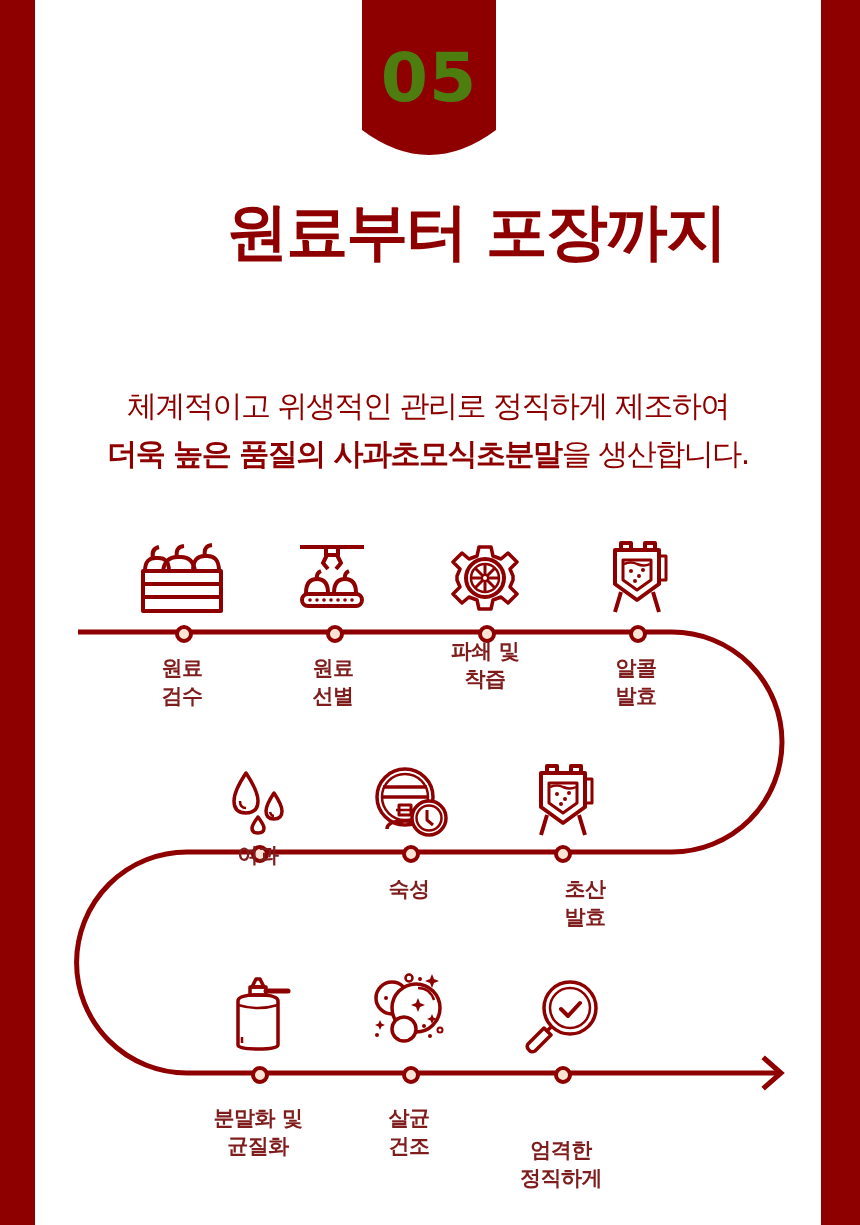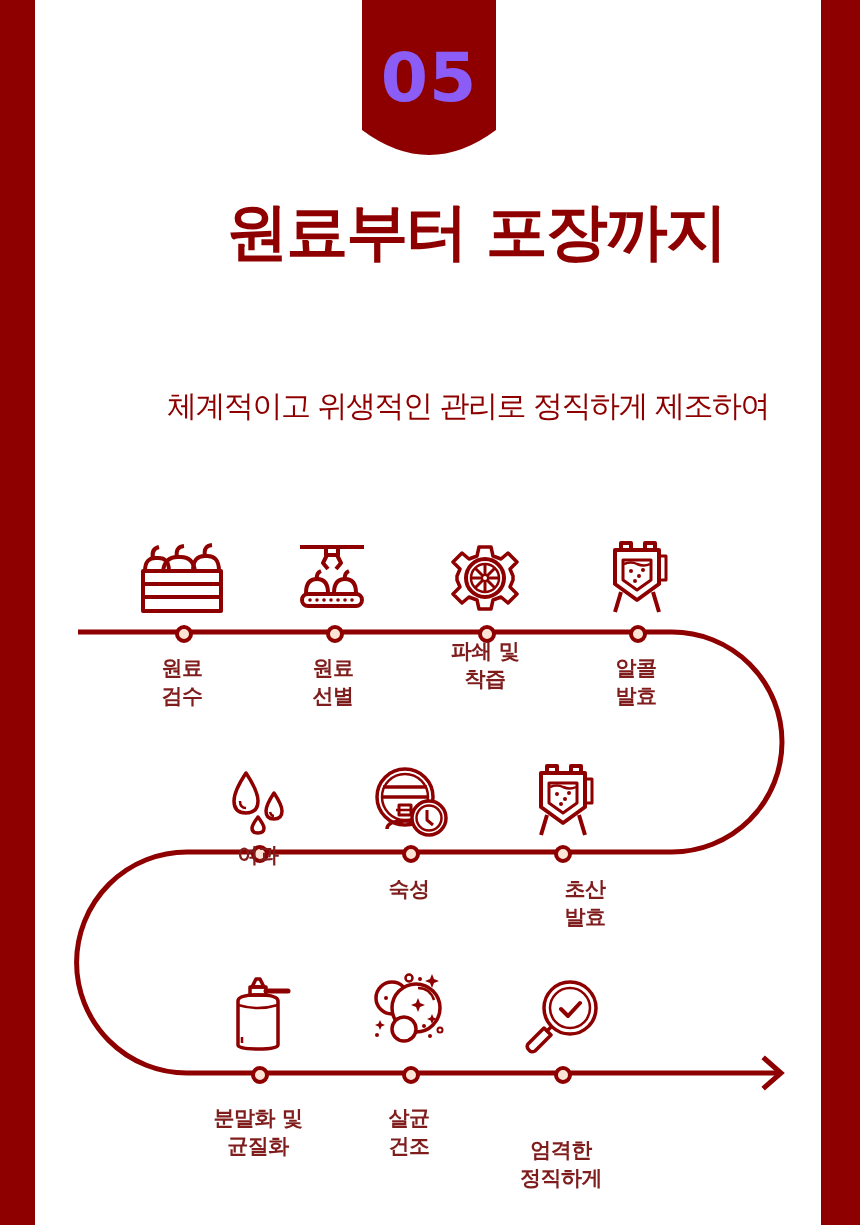--- a/index.html
+++ b/index.html
@@ -8,32 +8,32 @@
       background: #ffffff;
       font-family: "DejaVu Sans", "Liberation Sans", sans-serif;
       color: #8e0000;
     }
     .border-left { position: absolute; left: 0; top: 0; width: 35px; height: 1225px; background: #8e0000; }
     .border-right { position: absolute; right: 0; top: 0; width: 39px; height: 1225px; background: #8e0000; }
     .badge { position: absolute; left: 362px; top: 0; width: 134px; height: 165px; }
     .badge svg { position: absolute; left: 0; top: 0; }
     .badge-num {
       position: absolute; left: 0; top: 38px; width: 134px; text-align: center;
-      color: #8b5cf6; font-family: "DejaVu Sans", sans-serif; font-weight: bold;
+      color: #4d7c0f; font-family: "DejaVu Sans", sans-serif; font-weight: bold;
       font-size: 68px; line-height: 80px; letter-spacing: 1px;
     }
     .title {
       position: absolute; left: 35px; top: 192px; width: 786px; text-align: center;
       font-weight: bold; font-size: 62px; line-height: 80px; color: #8e0000;
       letter-spacing: -2px;
       padding-left: 48px;
     }
     .subtitle {
       position: absolute; left: 35px; top: 382px; width: 786px; text-align: center;
-      font-size: 30px; line-height: 48px; color: #8e0000; letter-spacing: -1.5px; margin-left: 40px;
+      font-size: 30px; line-height: 48px; color: #8e0000; letter-spacing: -1.5px;
     }
     .subtitle .b { font-weight: bold; }
     .flow { position: absolute; left: 0; top: 0; }
     .icon { position: absolute; }
     .label {
       position: absolute; width: 140px; text-align: center;
       font-weight: bold; font-size: 21px; line-height: 28px; color: #7f1d1d;
       letter-spacing: -0.5px;
     }
     .node { position: absolute; width: 10px; height: 10px; border: 4px solid #8e0000; border-radius: 50%; background: #fde4d4; }
@@ -50,20 +50,21 @@
   </svg>
   <div class="badge-num">05</div>
 </div>
 
 <div class="title">
   <div>원료부터 포장까지</div>
 </div>
 
 <div class="subtitle">
   <div>체계적이고 위생적인 관리로 정직하게 제조하여</div>
+  <div><span class="b">더욱 높은 품질의 사과초모식초분말</span><span>을 생산합니다.</span></div>
 </div>
 
 <svg class="flow" width="860" height="1225" viewBox="0 0 860 1225">
   <path d="M78 632 H672 A110 110 0 0 1 672 852 H187 A110.5 110.5 0 0 0 187 1073 H780" fill="none" stroke="#8e0000" stroke-width="5"></path>
   <path d="M765 1059 L781 1073 L765 1087" fill="none" stroke="#8e0000" stroke-width="5" stroke-linecap="square"></path>
 </svg>
 
 <svg class="icon" style="left:139px;top:541px" width="86" height="74" viewBox="0 0 86 74">
   <g fill="none" stroke="#8e0000" stroke-width="4" stroke-linejoin="round">
     <rect x="4" y="30" width="78" height="40"></rect>

